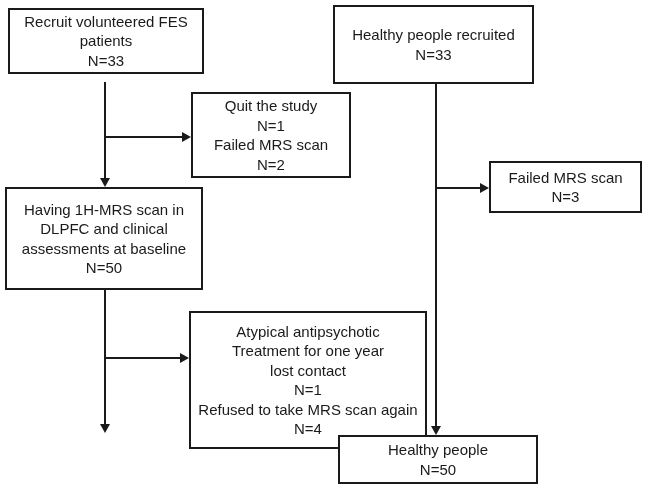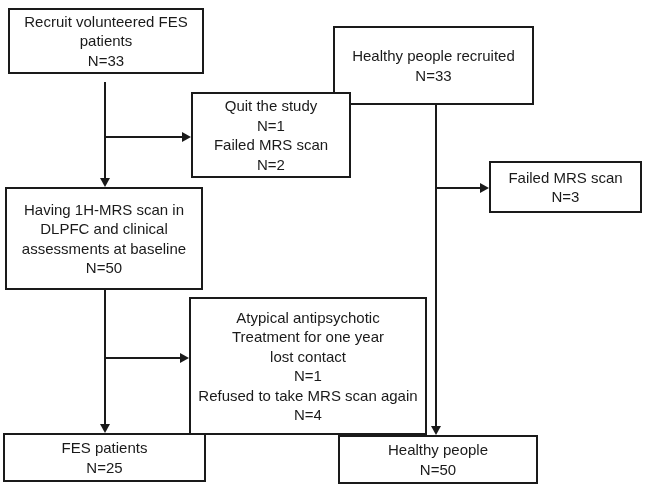--- a/index.html
+++ b/index.html
@@ -48,25 +48,25 @@
     border-top: 9px solid #1a1a1a;
   }
   .arrow.right {
     border-top: 5px solid transparent;
     border-bottom: 5px solid transparent;
     border-left: 9px solid #1a1a1a;
   }
 
   
   .b-recruit   { left: 8px;   top: 8px;   width: 196px; height: 66px;  }
-  .b-healthyrec{ left: 333px; top: 5px;   width: 201px; height: 79px; margin-top: 21px;  }
+  .b-healthyrec{ left: 333px; top: 5px;   width: 201px; height: 79px;  }
   .b-quit      { left: 191px; top: 92px;  width: 160px; height: 86px;  }
   .b-failed    { left: 489px; top: 161px; width: 153px; height: 52px;  }
   .b-baseline  { left: 5px;   top: 187px; width: 198px; height: 103px; }
-  .b-atypical  { left: 189px; top: 297px; width: 238px; height: 138px; }
+  .b-atypical  { left: 189px; top: 311px; width: 238px; height: 138px; }
   .b-fespat    { left: 3px;   top: 433px; width: 203px; height: 49px;  }
   .b-healthy   { left: 338px; top: 435px; width: 200px; height: 49px;  }
 
   
   .l-v1 { left: 104px; top: 82px;  width: 2px;  height: 98px;  }
   .l-h1 { left: 104px; top: 136px; width: 78px; height: 2px;   }
   .l-v2 { left: 104px; top: 290px; width: 2px;  height: 135px; }
   .l-h2 { left: 104px; top: 357px; width: 76px; height: 2px;   }
   .l-v3 { left: 435px; top: 84px;  width: 2px;  height: 343px; }
   .l-h3 { left: 436px; top: 187px; width: 45px; height: 2px;   }
@@ -129,23 +129,19 @@
 
   <div class="box b-atypical">
     <span class="box-text">Atypical antipsychotic
 Treatment for one year
 lost contact
 N=1
 Refused to take MRS scan again
 N=4</span>
   </div>
 
-  <div class="box b-fespat">
-    <span class="box-text">FES patients
-N=25</span>
-  </div>
 
   <div class="box b-healthy">
     <span class="box-text">Healthy people
 N=50</span>
   </div>
 
 </div>
 
 </body></html>

